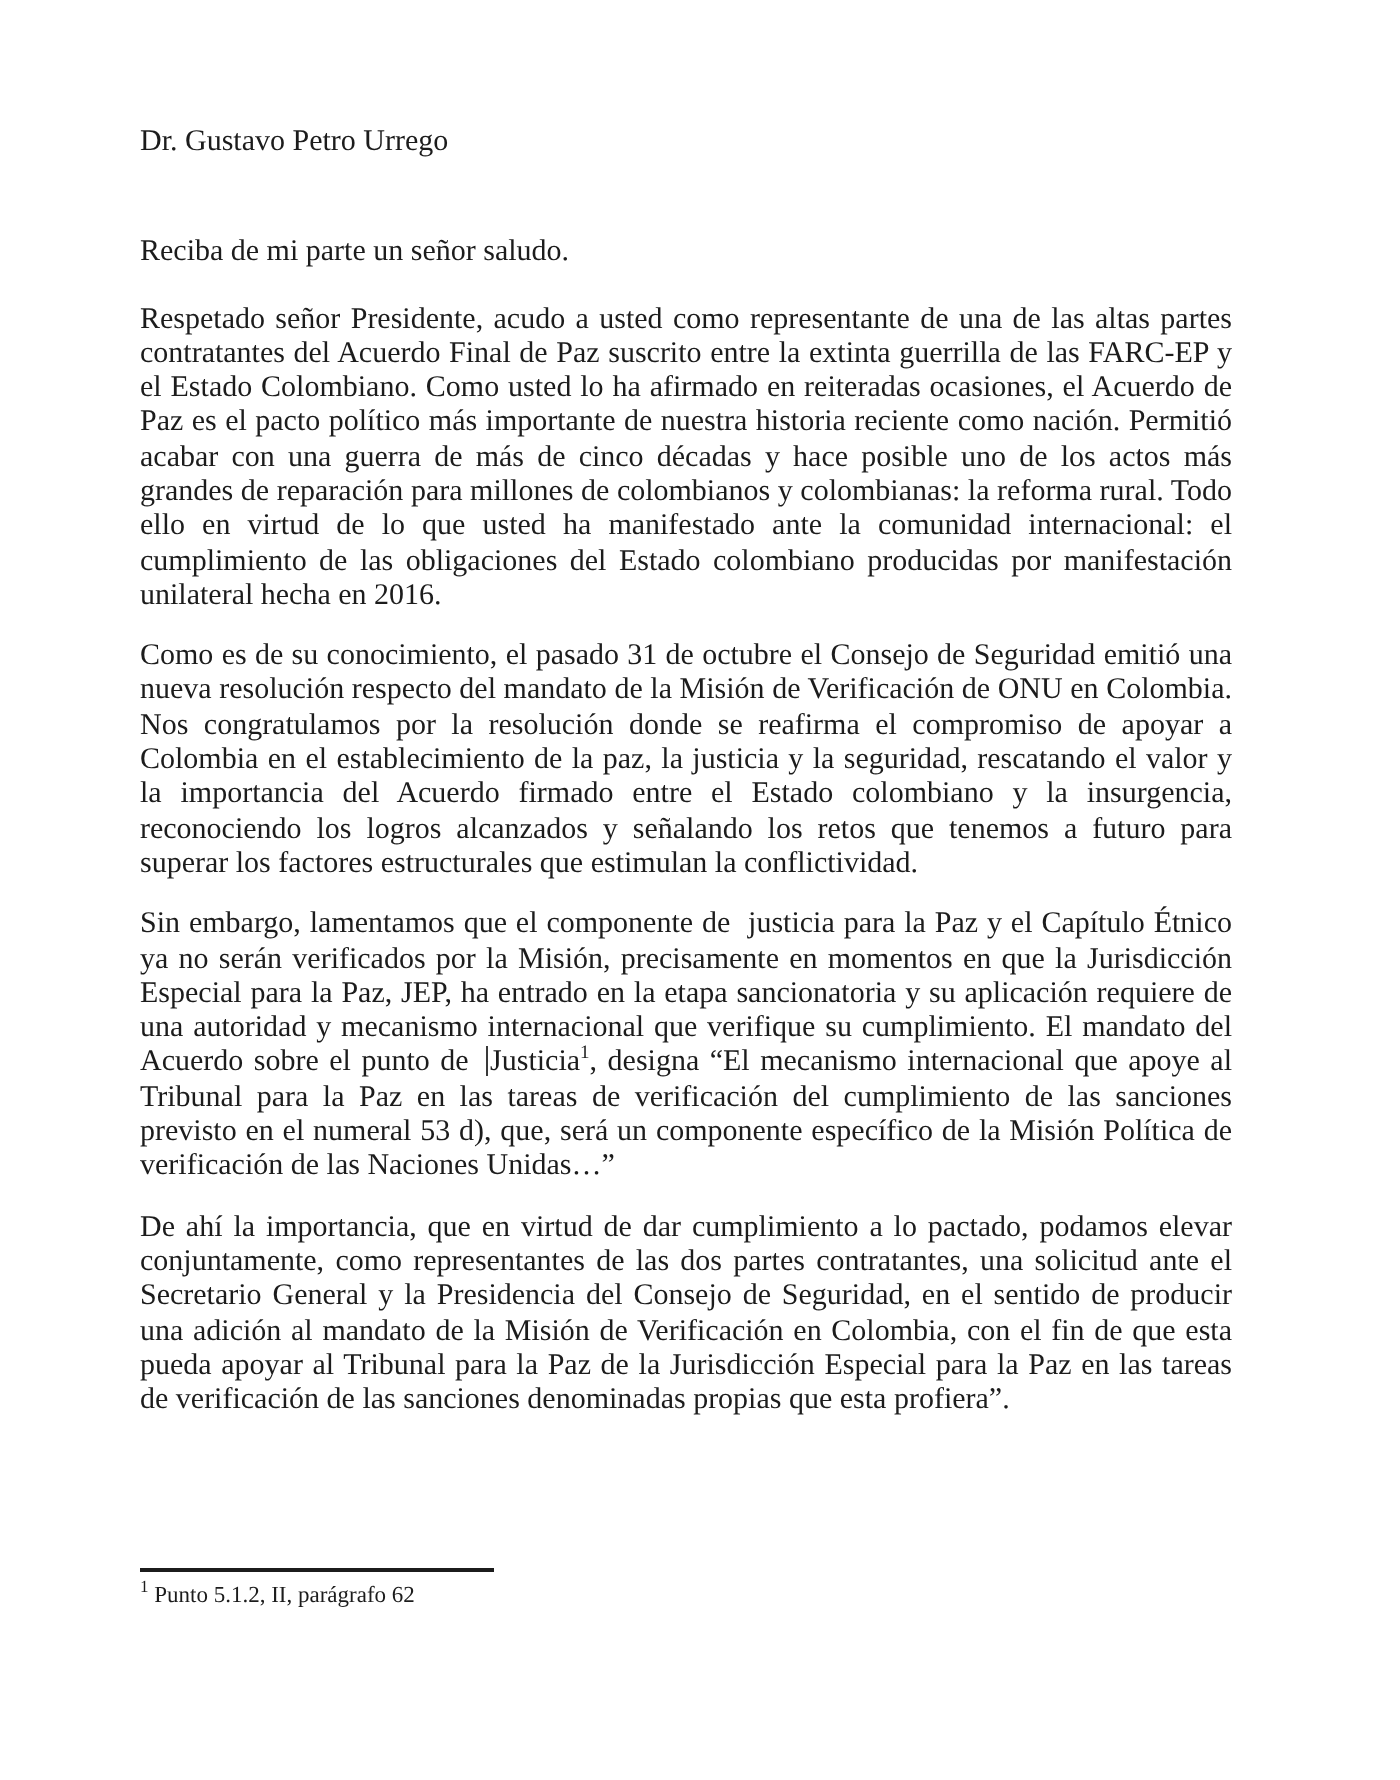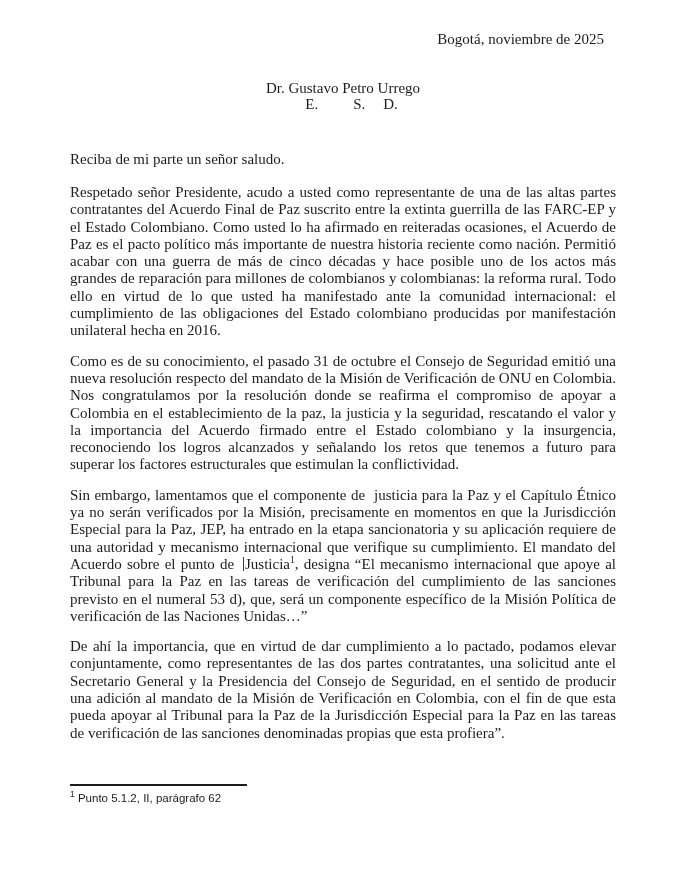--- a/index.html
+++ b/index.html
@@ -23,21 +23,21 @@
   }
   .date-line {
     text-align: right;
     padding-right: 12px;
     white-space: nowrap;
   }
   .recipient {
     margin-top: 33px;
     line-height: 15.2px;
   }
-  .recipient div { white-space: nowrap; text-align: center; }
+  .recipient div { white-space: nowrap; }
   .esd-cell { display: inline-block; }
   .esd-e { width: 47px; }
   .esd-s { width: 48px; }
   .greeting {
     margin: 39px 0 16px 0;
   }
   .para {
     margin: 0 0 13px 0;
     text-align: justify;
   }
@@ -51,21 +51,21 @@
     width: 1.5px;
     height: 14.5px;
     background: #3a3a3a;
     vertical-align: -2.5px;
     margin: 0 1px 0 3px;
   }
   .footnote-block {
     position: absolute;
     left: 70px;
     top: 784px;
-    font-family: Liberation Sans, sans-serif;
+    font-family: Liberation Serif, serif;
     font-size: 11.5px;
     line-height: 14px;
     color: #1c1c1c;
   }
   .footnote-separator {
     width: 177px;
     height: 0;
     border-top: 2px solid #1c1c1c;
     margin-bottom: 5px;
   }
@@ -74,27 +74,23 @@
     vertical-align: super;
     line-height: 0;
   }
 </style>
 </head>
 <body>
 
 <div class="page">
   <div class="content">
 
-    <div class="date-line">Bogotá, noviembre de 2025</div>
 
     <div class="recipient">
       <div>Dr. Gustavo Petro Urrego</div>
-      <div>
-        <span class="esd-cell esd-e">E.</span><span class="esd-cell esd-s">S.</span><span class="esd-cell">D.</span>
-      </div>
     </div>
 
     <div class="greeting">Reciba de mi parte un señor saludo.</div>
 
     <p class="para">Respetado señor Presidente, acudo a usted como representante de una de las altas partes contratantes del Acuerdo Final de Paz suscrito entre la extinta guerrilla de las FARC-EP y el Estado Colombiano. Como usted lo ha afirmado en reiteradas ocasiones, el Acuerdo de Paz es el pacto político más importante de nuestra historia reciente como nación. Permitió acabar con una guerra de más de cinco décadas y hace posible uno de los actos más grandes de reparación para millones de colombianos y colombianas: la reforma rural. Todo ello en virtud de lo que usted ha manifestado ante la comunidad internacional: el cumplimiento de las obligaciones del Estado colombiano producidas por manifestación unilateral hecha en 2016.</p>
 
     <p class="para">Como es de su conocimiento, el pasado 31 de octubre el Consejo de Seguridad emitió una nueva resolución respecto del mandato de la Misión de Verificación de ONU en Colombia. Nos congratulamos por la resolución donde se reafirma el compromiso de apoyar a Colombia en el establecimiento de la paz, la justicia y la seguridad, rescatando el valor y la importancia del Acuerdo firmado entre el Estado colombiano y la insurgencia, reconociendo los logros alcanzados y señalando los retos que tenemos a futuro para superar los factores estructurales que estimulan la conflictividad.</p>
 
     <p class="para"><span>Sin embargo, lamentamos que el componente de &nbsp;justicia para la Paz y el Capítulo Étnico ya no serán verificados por la Misión, precisamente en momentos en que la Jurisdicción Especial para la Paz, JEP, ha entrado en la etapa sancionatoria y su aplicación requiere de una autoridad y mecanismo internacional que verifique su cumplimiento. El mandato del Acuerdo sobre el punto de </span><span class="text-cursor"></span><span>Justicia</span><sup class="fn-ref">1</sup><span>, designa “El mecanismo internacional que apoye al Tribunal para la Paz en las tareas de verificación del cumplimiento de las sanciones previsto en el numeral 53 d), que, será un componente específico de la Misión Política de verificación de las Naciones Unidas…”</span></p>
 

